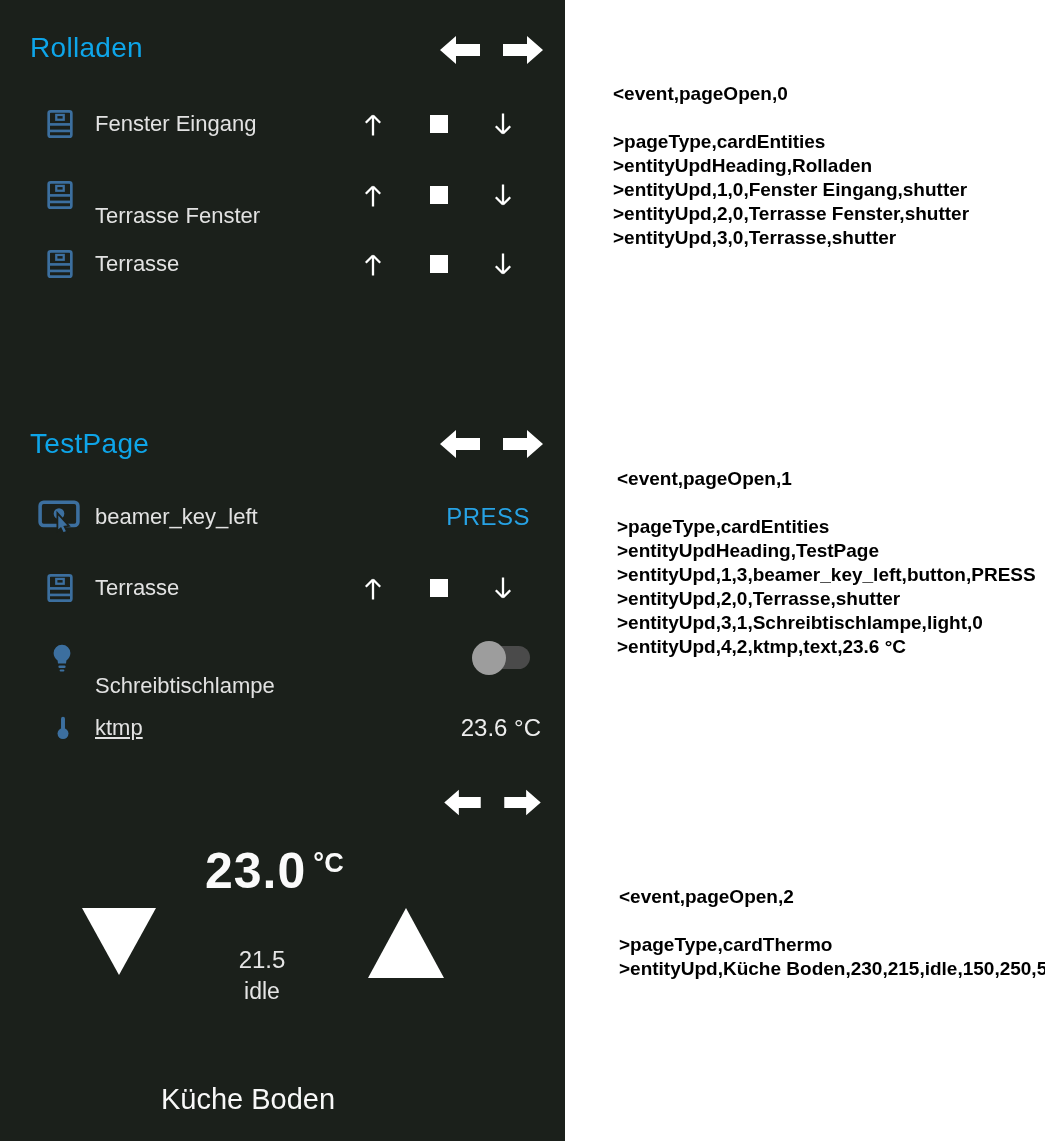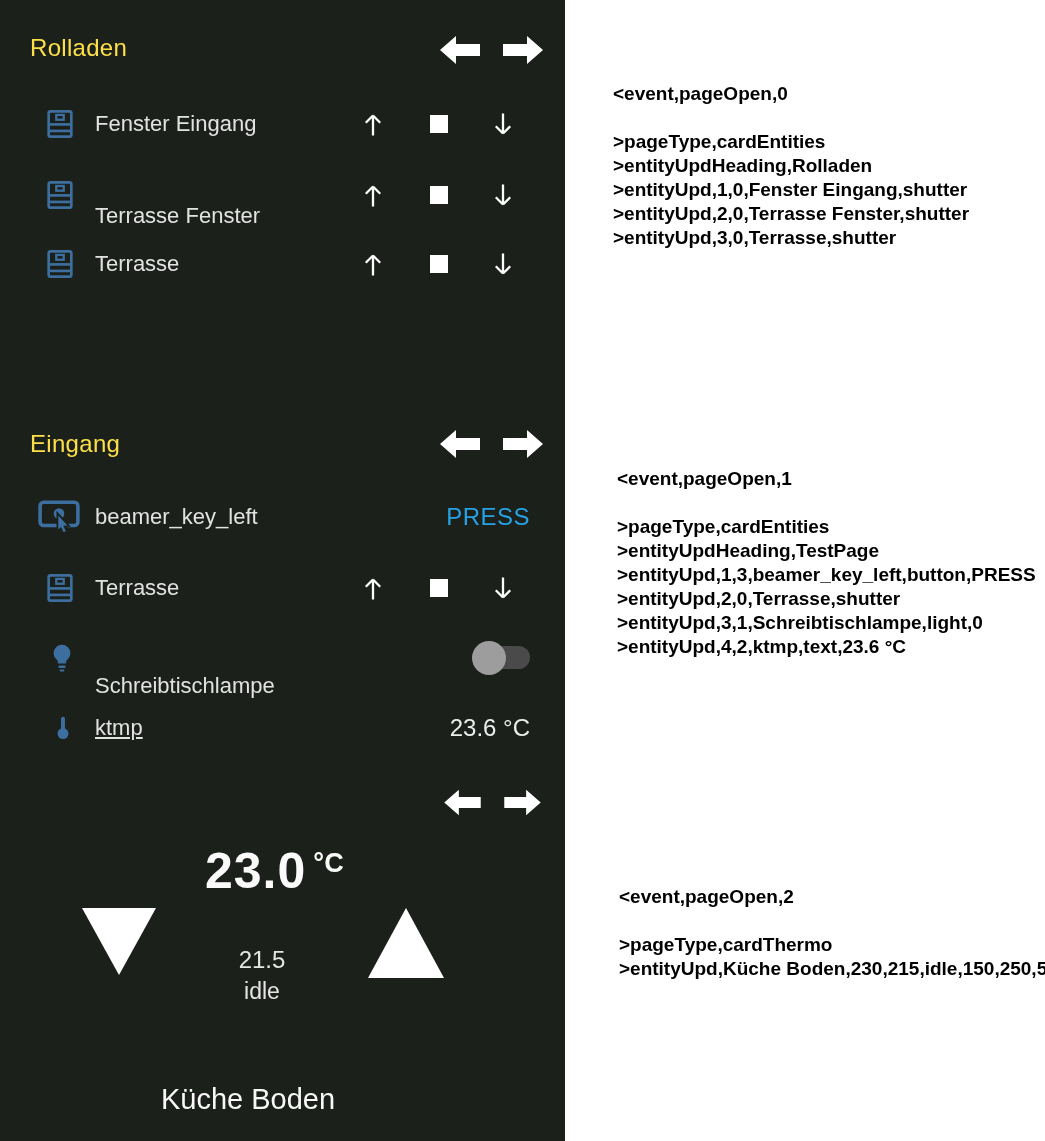--- a/index.html
+++ b/index.html
@@ -4,21 +4,21 @@
 <style>
   * { margin:0; padding:0; box-sizing:border-box; }
   html,body { width:1045px; height:1141px; background:#ffffff;
               font-family:"Liberation Sans", sans-serif; overflow:hidden; }
   .stage { position:relative; width:1045px; height:1141px; }
 
   
   .panel { position:absolute; left:0; top:0; width:565px; height:1141px; background:#1b201b; }
   .abs { position:absolute; }
 
-  .card-title { font-size:24px; line-height:36px; color:#fde047; letter-spacing:0.3px; }
+  .card-title { font-size:28px; line-height:36px; color:#0ea5e9; letter-spacing:0.3px; }
   .row-label  { font-size:22px; line-height:26px; color:#e2e2e2; }
   .nav-btn { width:40px; height:34px; cursor:pointer; }
   .nav-btn svg { display:block; }
 
   .ctl-btn { width:24px; height:27px; cursor:pointer; }
   .stop-square { width:18px; height:18px; background:#ffffff; cursor:pointer; }
 
   .press-label { font-size:24px; color:#27a2e4; letter-spacing:0.5px; cursor:pointer; }
   .value-text  { font-size:24px; color:#ededed; }
 
@@ -120,21 +120,21 @@
         <path d="M12 24.5V4.5M12 4.5L4.8 11.7M12 4.5l7.2 7.2" fill="none" stroke="#fff" stroke-width="2.3"></path>
       </svg>
     </div>
     <div class="abs stop-square" style="left:430px; top:255px;"></div>
     <div class="abs ctl-btn" style="left:491px; top:251px;">
       <svg width="24" height="27" viewBox="0 0 24 27">
         <path d="M12 2.5v20M12 22.5l-7.2-7.2M12 22.5l7.2-7.2" fill="none" stroke="#fff" stroke-width="2.3"></path>
       </svg>
     </div>
 
-    <div class="abs card-title" style="left:30px; top:426px;">Eingang</div>
+    <div class="abs card-title" style="left:30px; top:426px;">TestPage</div>
 
     <div class="abs nav-btn" style="left:440px; top:427px;">
       <svg width="40" height="34" viewBox="0 0 40 34">
         <polygon points="0,17 16,3 16,11 40,11 40,23 16,23 16,31" fill="#ffffff"></polygon>
       </svg>
     </div>
     <div class="abs nav-btn" style="left:503px; top:427px;">
       <svg width="40" height="34" viewBox="0 0 40 34">
         <polygon points="40,17 24,3 24,11 0,11 0,23 24,23 24,31" fill="#ffffff"></polygon>
       </svg>
@@ -184,21 +184,21 @@
       <div class="toggle-knob"></div>
     </div>
 
     <div class="abs" style="left:49px; top:712px;">
       <svg width="28" height="32" viewBox="0 0 24 24" fill="#3c6f9f">
         <rect x="10.3" y="2.3" width="3.4" height="12.2" rx="1.7"></rect>
         <circle cx="12" cy="16.8" r="4.7"></circle>
       </svg>
     </div>
     <div class="abs row-label" style="left:95px; top:715px;text-decoration:underline;">ktmp</div>
-    <div class="abs value-text" style="right:35px; top:714px;">23.6 °C</div>
+    <div class="abs value-text" style="right:24px; top:714px;">23.6 °C</div>
 
     <div class="abs nav-btn" style="left:443px; top:787px;">
       <svg width="39" height="31" viewBox="0 0 40 34">
         <polygon points="0,17 16,3 16,11 40,11 40,23 16,23 16,31" fill="#ffffff"></polygon>
       </svg>
     </div>
     <div class="abs nav-btn" style="left:503px; top:787px;">
       <svg width="39" height="31" viewBox="0 0 40 34">
         <polygon points="40,17 24,3 24,11 0,11 0,23 24,23 24,31" fill="#ffffff"></polygon>
       </svg>

